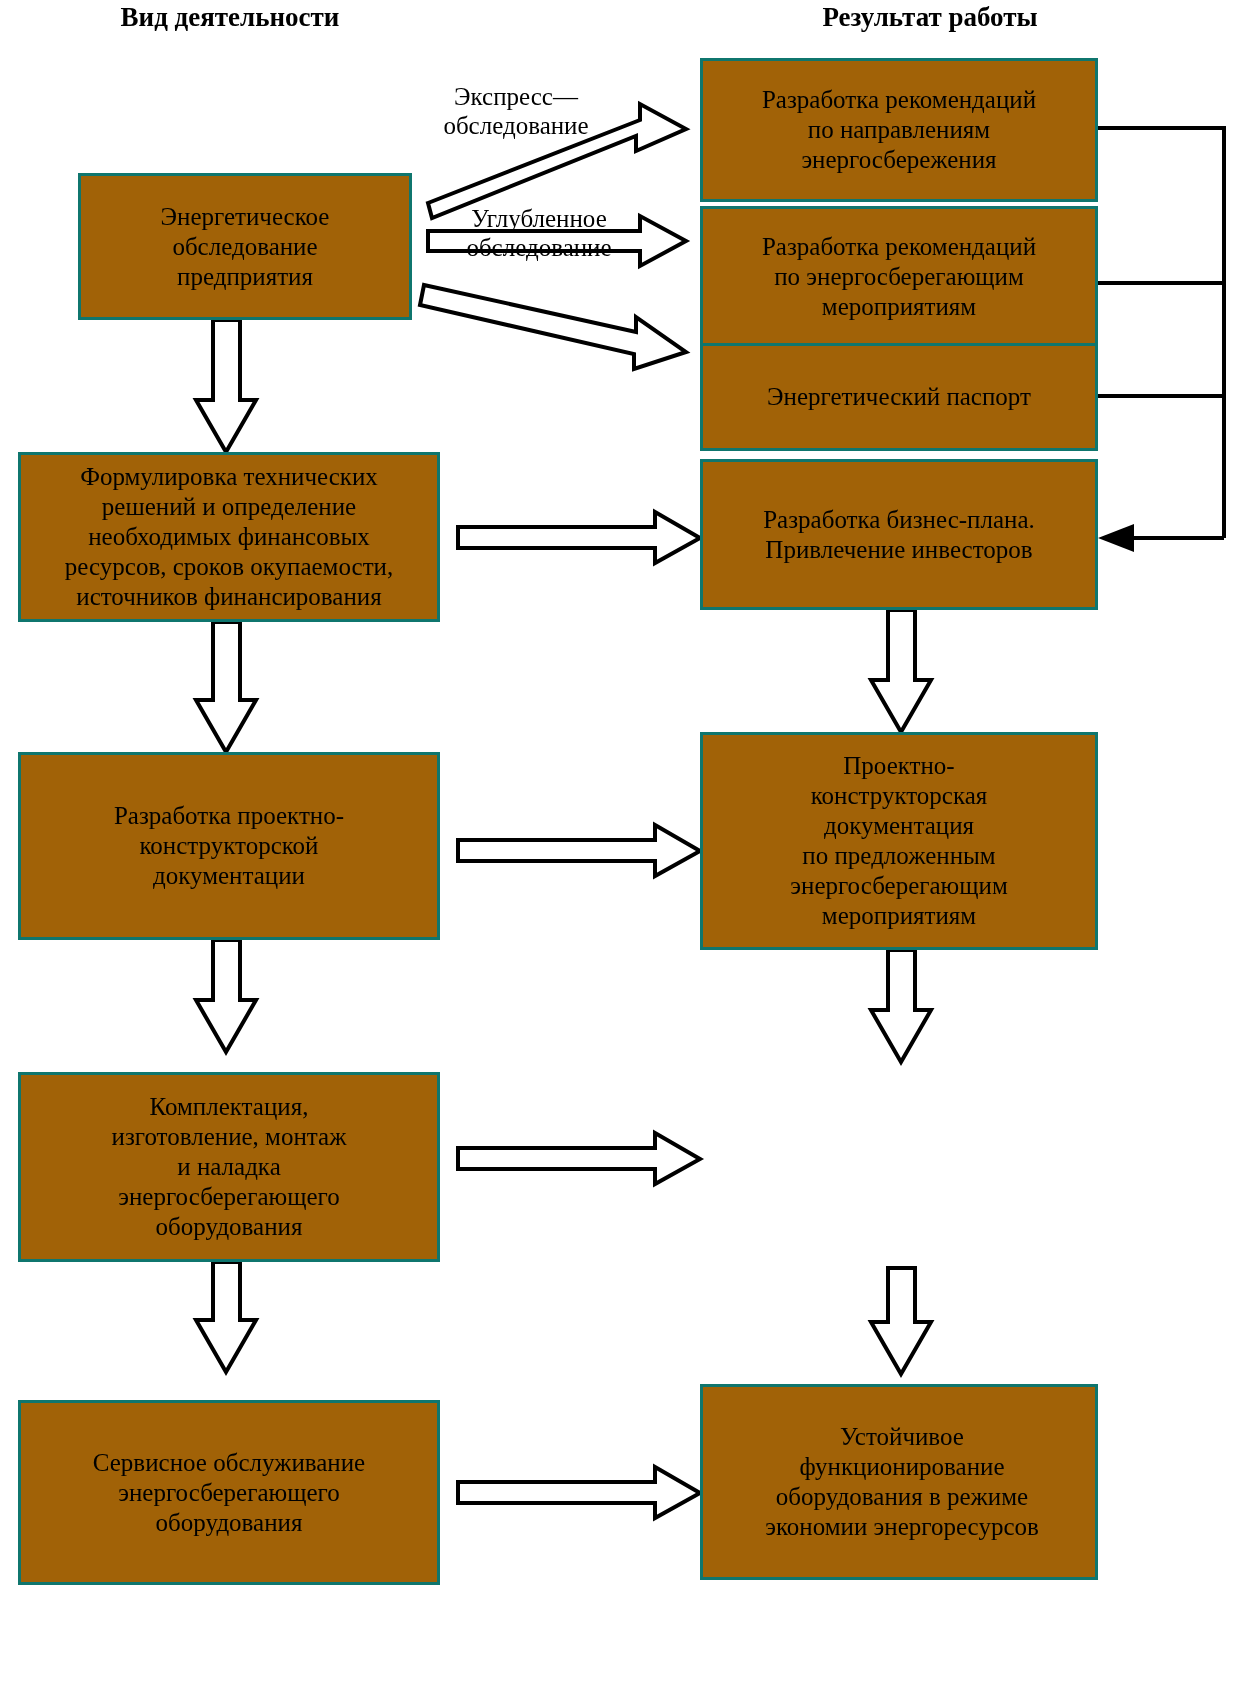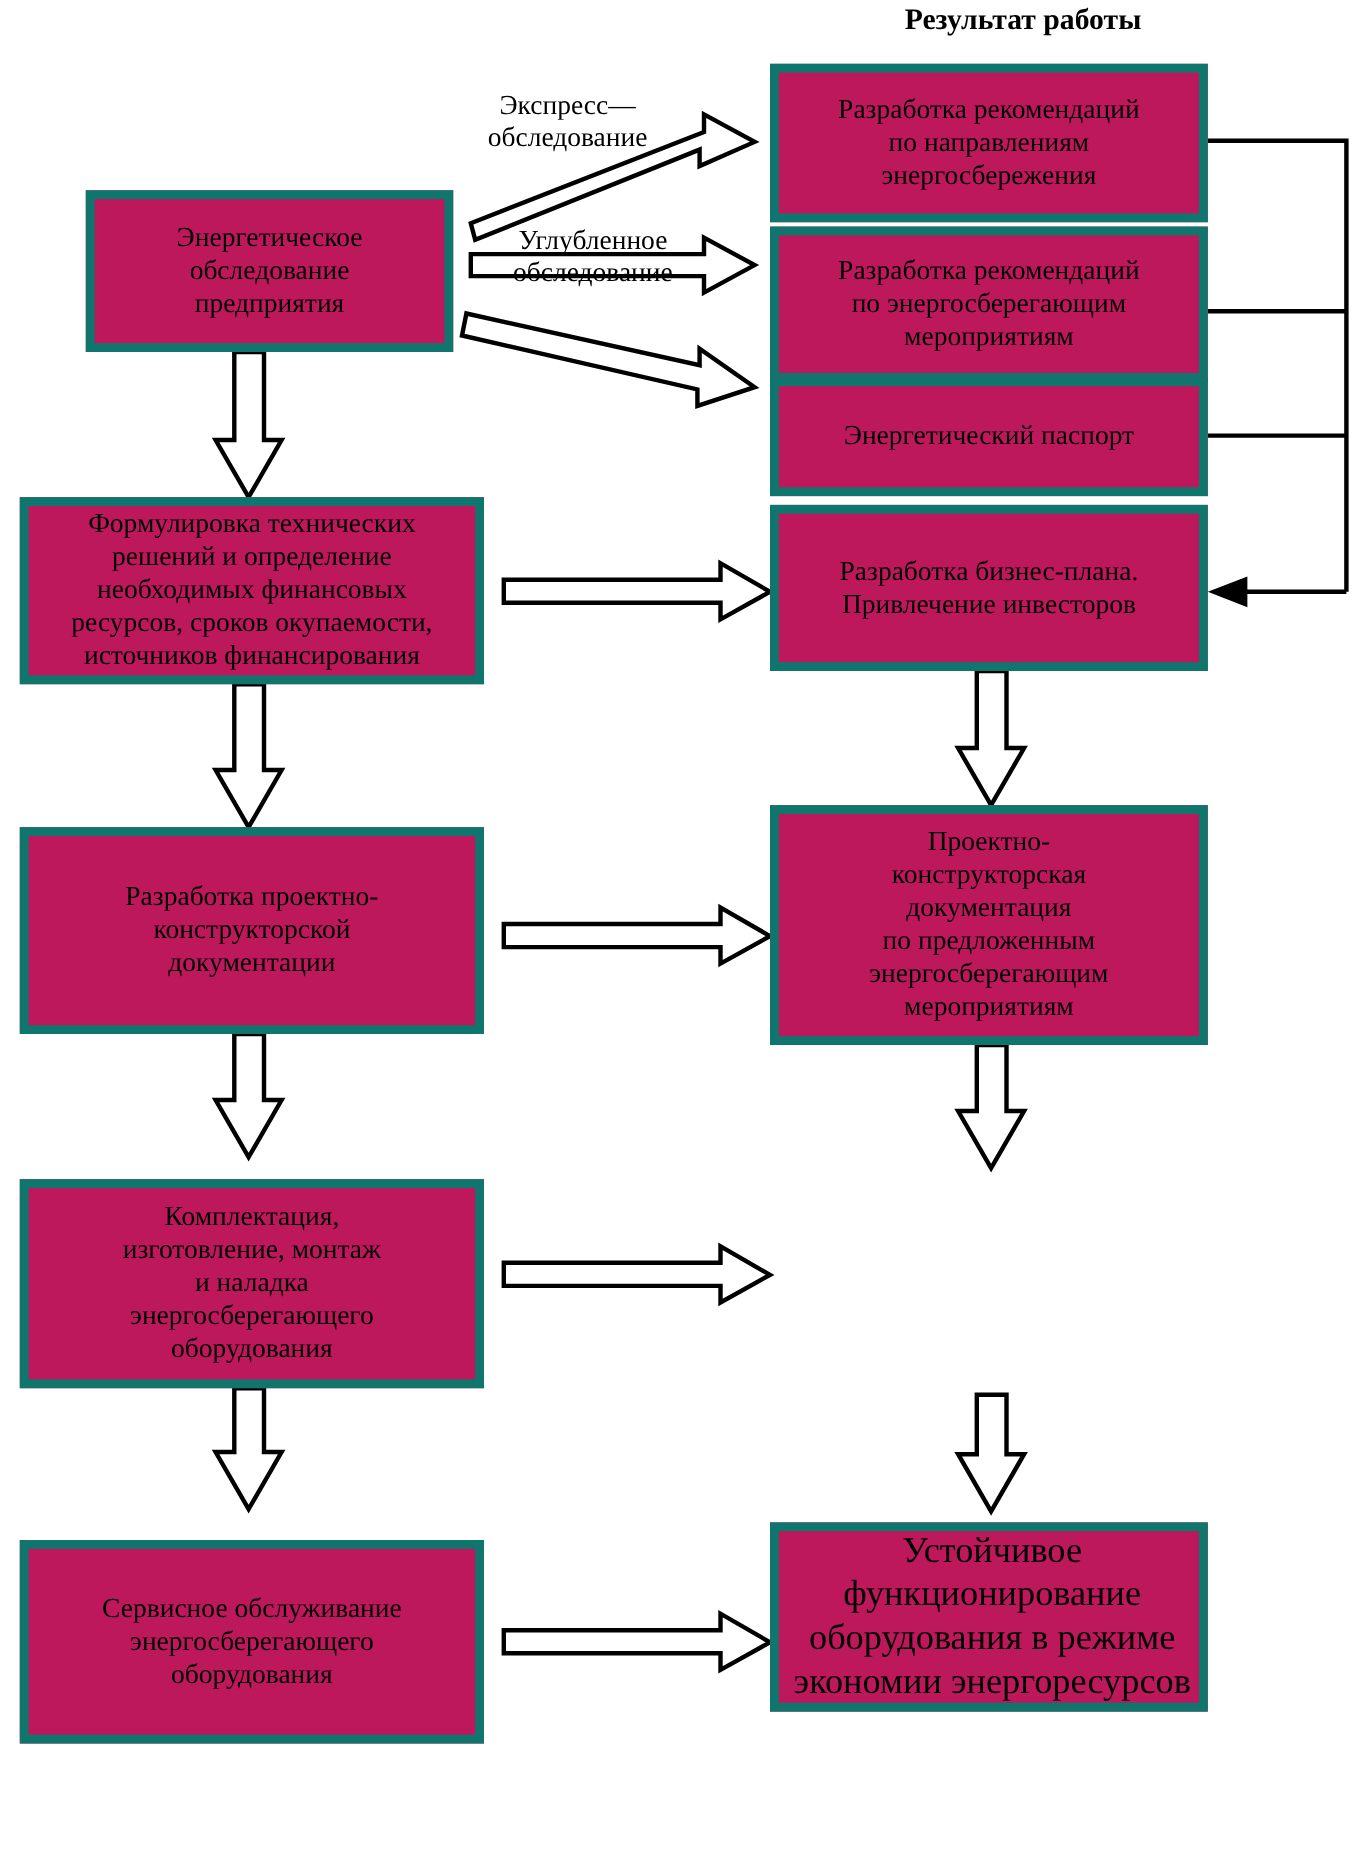--- a/index.html
+++ b/index.html
@@ -21,22 +21,22 @@
     font-weight: bold;
     font-size: 27px;
     color: #000;
     text-align: center;
     white-space: nowrap;
     letter-spacing: 0px;
   }
   .box {
     position: absolute;
     box-sizing: border-box;
-    border: 8px solid #0f766e;
-    background: #be185d;
+    border: 3px solid #0f766e;
+    background: #a16207;
     display: flex;
     align-items: center;
     justify-content: center;
     text-align: center;
     color: #000;
     font-size: 25px;
     line-height: 1.20;
     padding: 2px 6px;
   }
   .box .txt { display: block; width: 100%; }
@@ -125,20 +125,21 @@
     <g>
       <path class="line" d="M1098,128 L1224,128 L1224,538"></path>
       <path class="line" d="M1098,283 L1224,283"></path>
       <path class="line" d="M1098,396 L1224,396"></path>
       <path class="line" d="M1224,538 L1120,538"></path>
       <polygon class="ink" points="1098,538 1134,524 1134,552"></polygon>
     </g>
 
   </svg>
 
+  <div class="hdr" style="left:60px; top:2px; width:340px;">Вид деятельности</div>
 
   <div class="hdr" style="left:760px; top:2px; width:340px;">Результат работы</div>
 
   <div class="box" style="left:78px; top:173px; width:334px; height:147px; font-size:25px;">
     <span class="txt" style="white-space: pre-line;">Энергетическое
 обследование
 предприятия</span>
   </div>
 
   <div class="box" style="left:18px; top:452px; width:422px; height:170px; font-size:25px;">
@@ -193,21 +194,21 @@
   <div class="box" style="left:700px; top:732px; width:398px; height:218px; font-size:25px;">
     <span class="txt" style="white-space: pre-line;">Проектно-
 конструкторская
 документация
 по предложенным
 энергосберегающим
 мероприятиям</span>
   </div>
 
 
-  <div class="box" style="left:700px; top:1384px; width:398px; height:172px; font-size:33px;padding-left:12px;">
+  <div class="box" style="left:700px; top:1384px; width:398px; height:196px; font-size:25px;padding-left:12px;">
     <span class="txt" style="white-space: pre-line;">Устойчивое
 функционирование
 оборудования в режиме
 экономии энергоресурсов</span>
   </div>
 
   <div class="lbl" style="left: 396px; top: 82px; width: 240px; white-space: pre-line;">Экспресс—
 обследование</div>
 
   <div class="lbl" style="left: 424px; top: 204px; width: 230px; white-space: pre-line;">Углубленное

